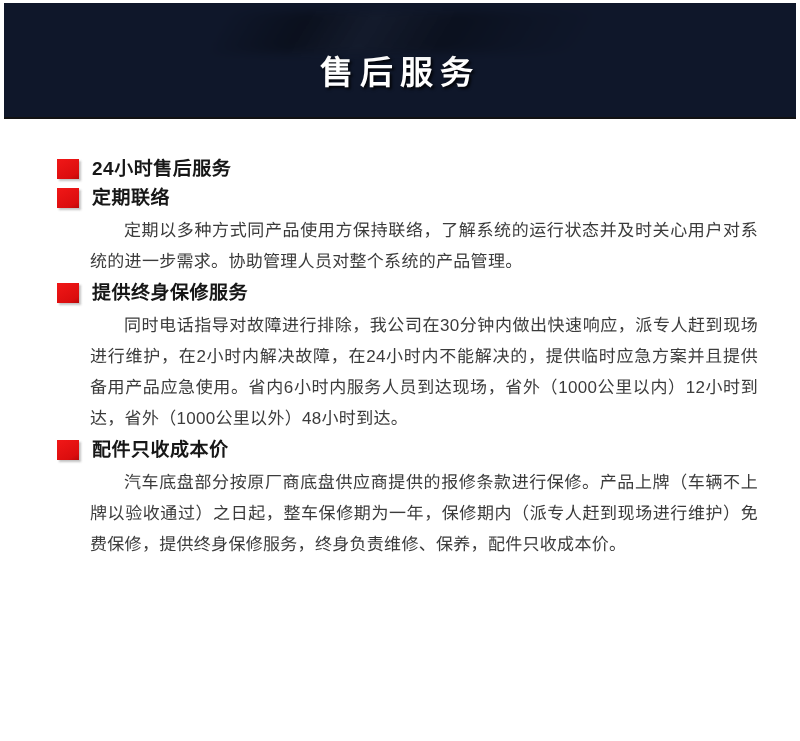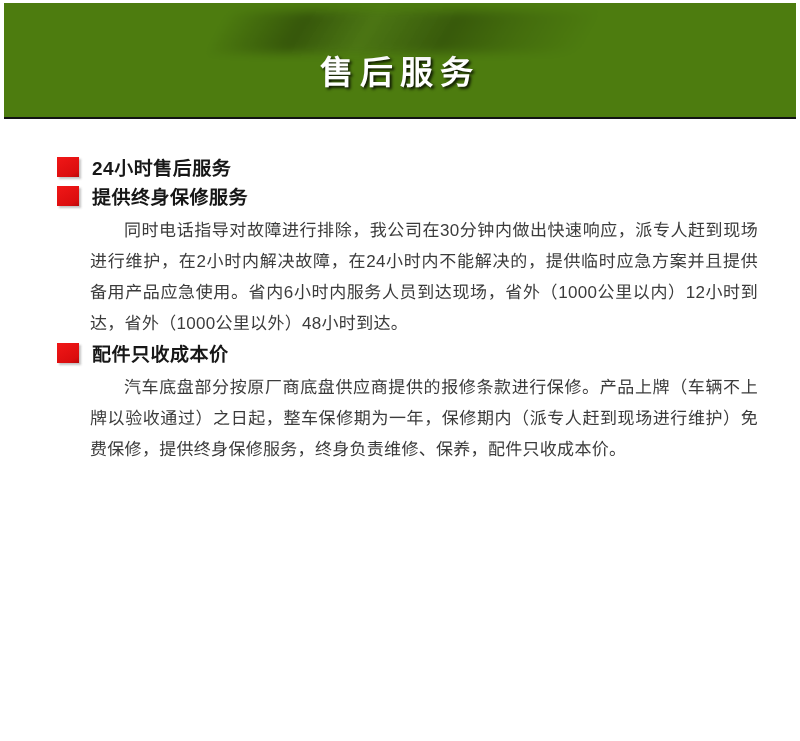--- a/index.html
+++ b/index.html
@@ -14,21 +14,21 @@
     overflow: hidden;
     font-family: "Liberation Sans", "DejaVu Sans", sans-serif;
     position: relative;
   }
 
   
   .banner {
     position: relative;
     margin: 3px 4px 0 4px;
     height: 116px;
-    background: #4d7c0f;
+    background: #0f172a;
     border-bottom: 2px solid #121213;
     display: flex;
     align-items: center;
     justify-content: center;
     overflow: hidden;
   }
   .banner-title {
     margin: 0;
     padding-top: 20px;
     color: #ffffff;
@@ -56,20 +56,21 @@
   }
 
   
   .content {
     padding: 38px 38px 0 57px;
   }
   .section { margin-bottom: 4px; }
 
   .sec-head {
     display: flex;
+    align-items: center;
     margin: 0 0 6px 0;
   }
   .bullet {
     flex: 0 0 auto;
     width: 22px;
     height: 20px;
     margin-right: 13px;
     background: linear-gradient(150deg, #ee1616 10%, #db0d0e 78%, #b90909 100%);
     box-shadow: 2px 2px 2px rgba(80,80,80,0.35);
   }
@@ -104,20 +105,27 @@
 
   <main class="content">
 
     <section class="section">
       <div class="sec-head">
         <span class="bullet"></span>
         <h2 class="sec-title">24小时售后服务</h2>
       </div>
     </section>
 
+    <section class="section">
+      <div class="sec-head">
+        <span class="bullet"></span>
+        <h2 class="sec-title">定期联络</h2>
+      </div>
+      <p class="para">定期以多种方式同产品使用方保持联络，了解系统的运行状态并及时关心用户对系统的进一步需求。协助管理人员对整个系统的产品管理。</p>
+    </section>
 
     <section class="section">
       <div class="sec-head">
         <span class="bullet"></span>
         <h2 class="sec-title">提供终身保修服务</h2>
       </div>
       <p class="para">同时电话指导对故障进行排除，我公司在30分钟内做出快速响应，派专人赶到现场进行维护，在2小时内解决故障，在24小时内不能解决的，提供临时应急方案并且提供备用产品应急使用。省内6小时内服务人员到达现场，省外（1000公里以内）12小时到达，省外（1000公里以外）48小时到达。</p>
     </section>
 
     <section class="section">

